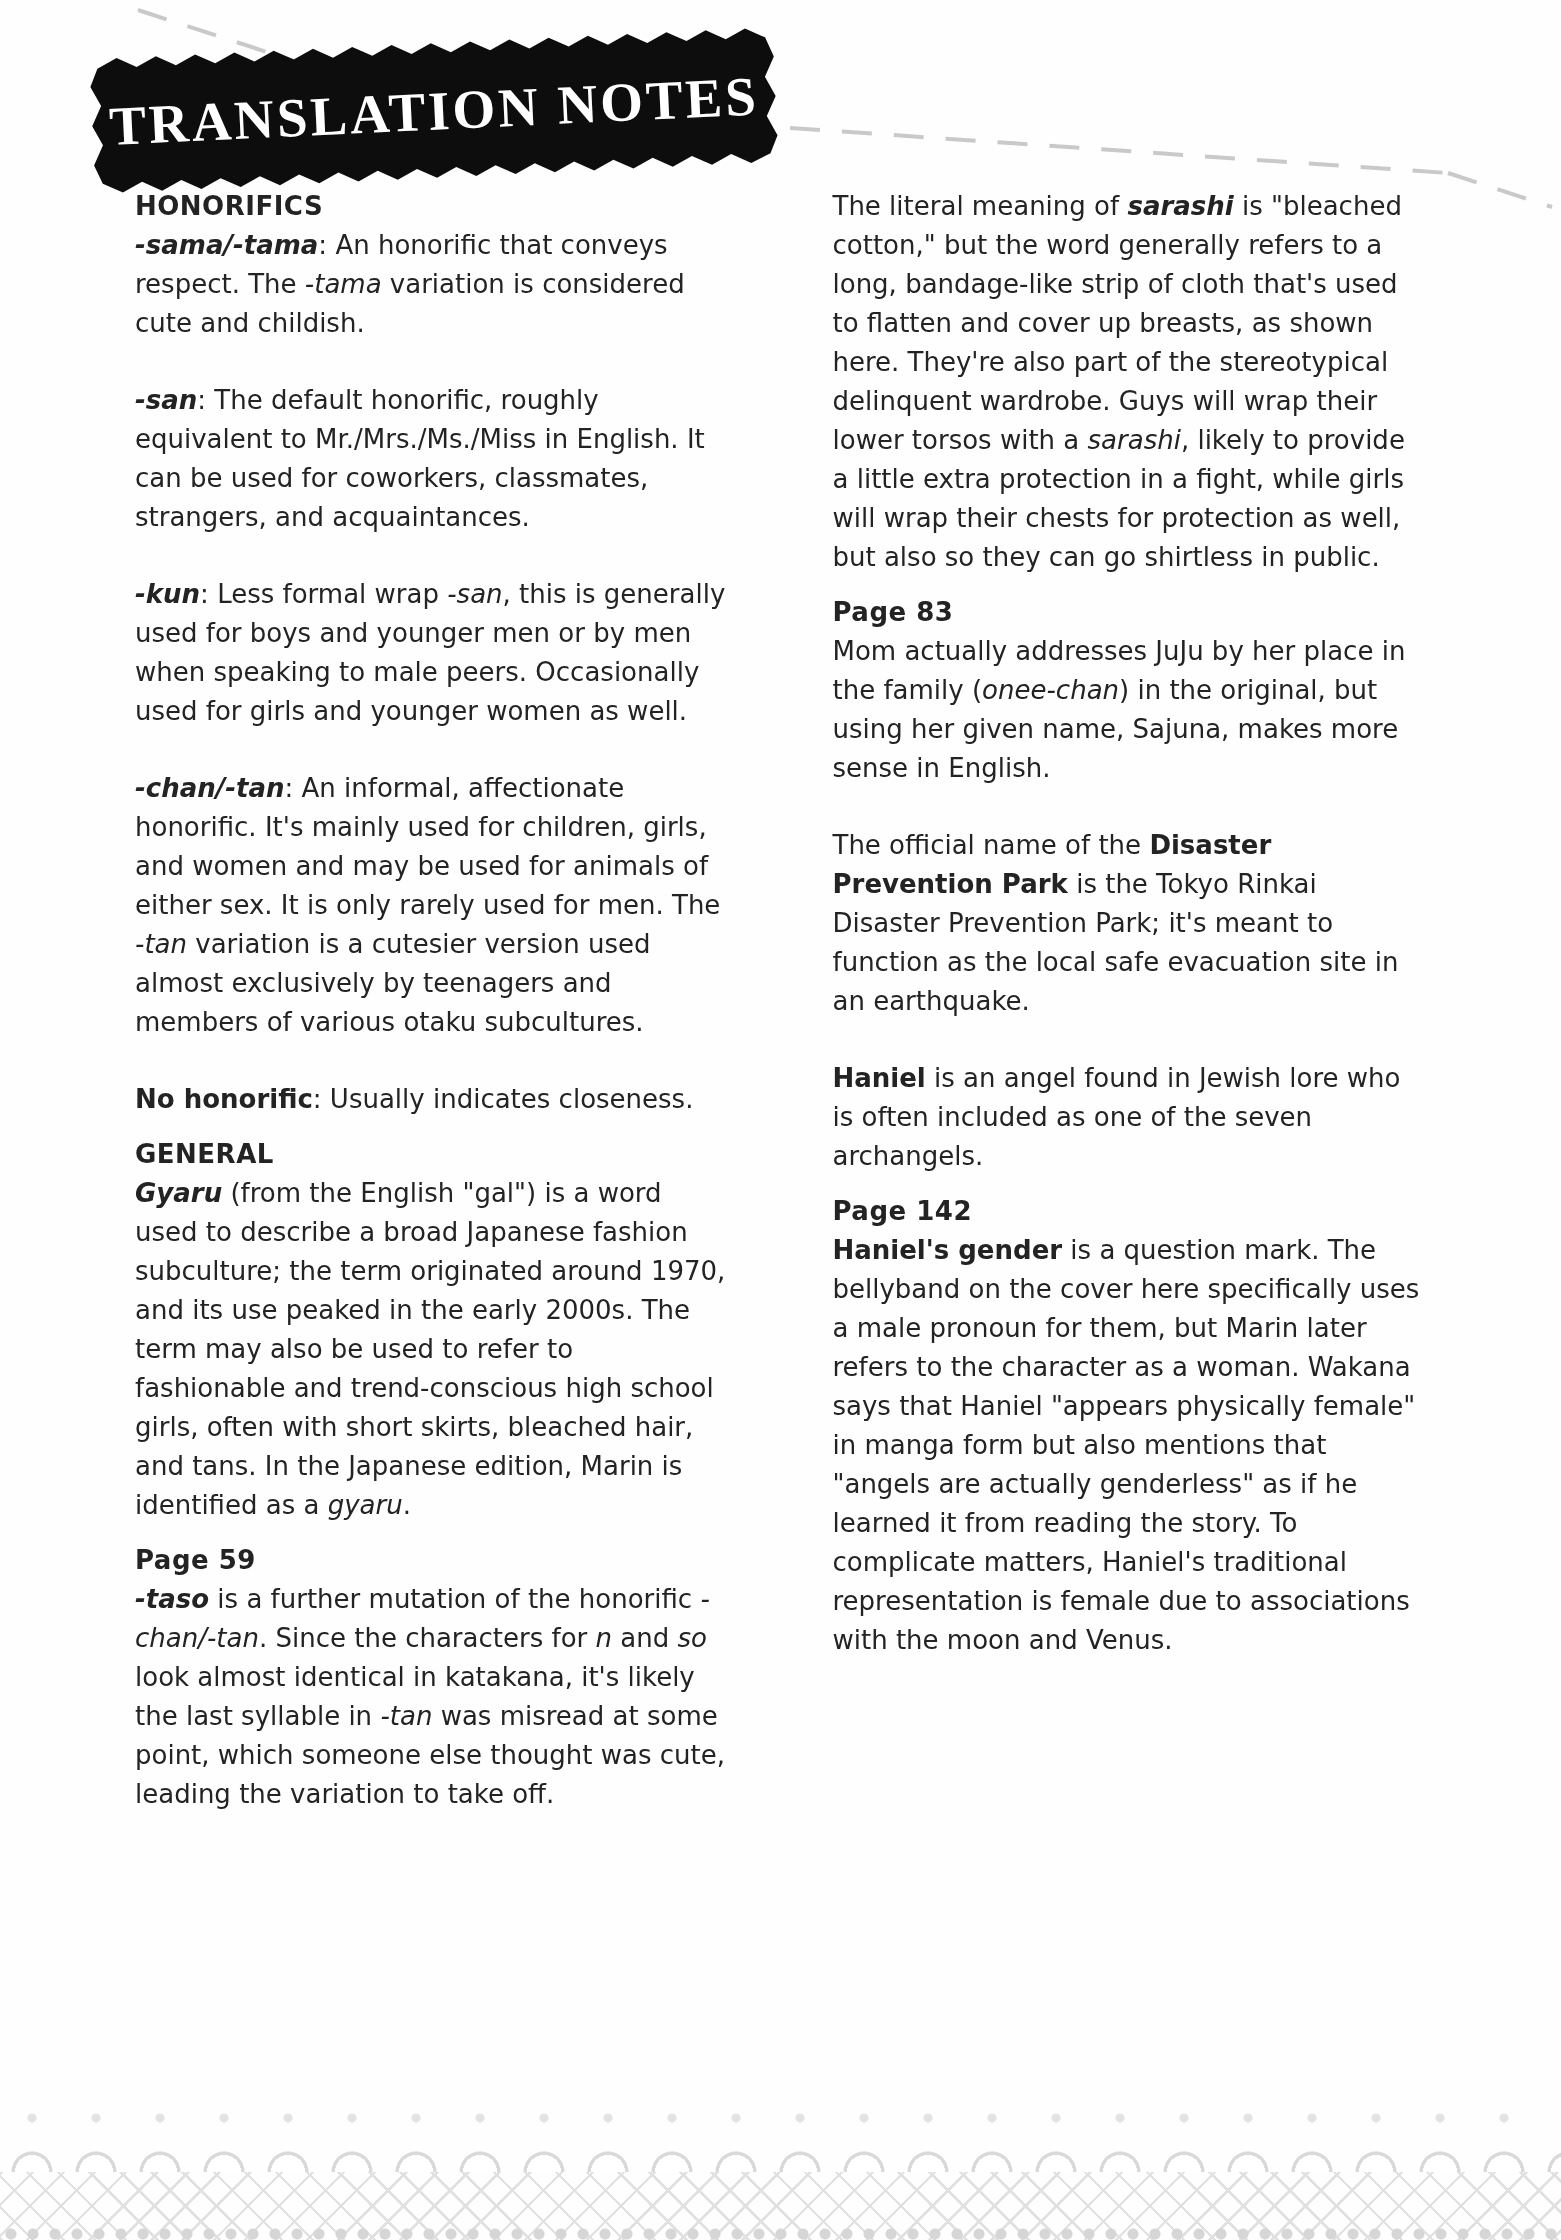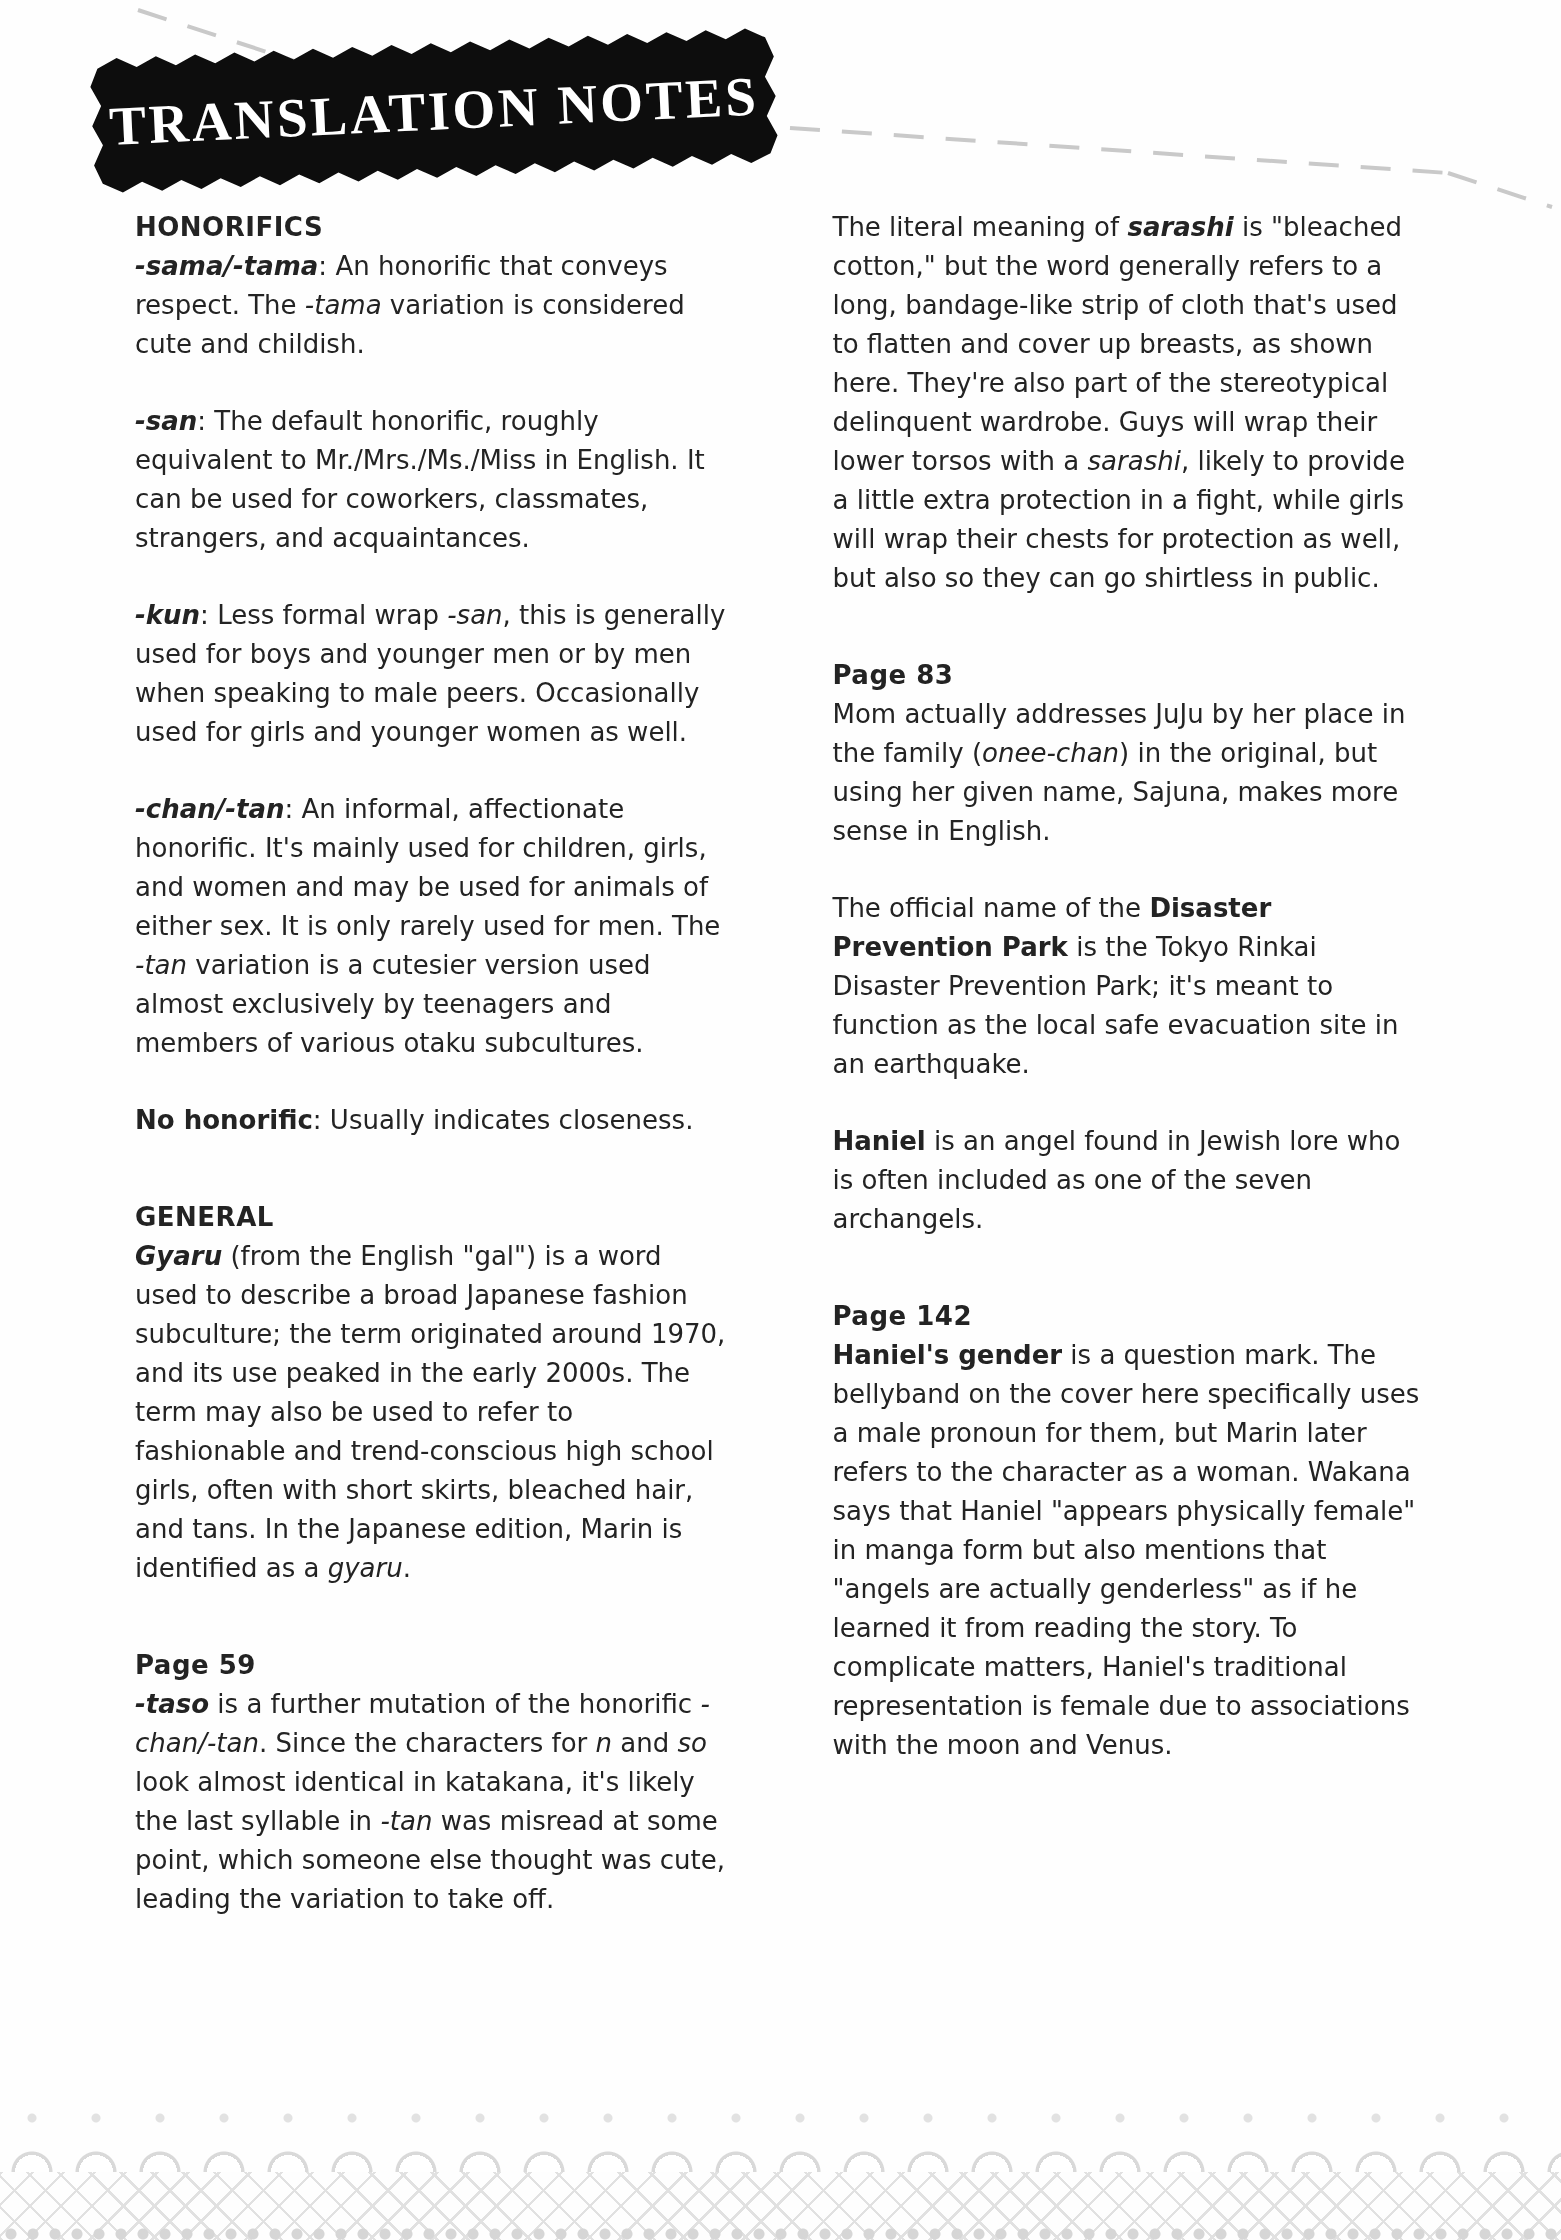--- a/index.html
+++ b/index.html
@@ -33,32 +33,32 @@
     transform-origin: 50% 50%;
   }
   .banner-wrap svg { display: block; }
   .banner-title {
     font-family: "Liberation Serif", serif;
     font-weight: bold;
     letter-spacing: 3px;
   }
   .content {
     position: absolute;
-    top: 208px;
+    top: 187px;
     left: 135px;
     width: 1291px;
     display: flex;
     gap: 104px;
     font-size: 26px;
     line-height: 39px;
   }
   .col { flex: 1 1 0; min-width: 0; }
   .note-heading {
     font-weight: bold;
-    margin-top: 58px;
+    margin-top: 16px;
     letter-spacing: 0.5px;
   }
   .note-para { margin: 38px 0 0 0; }
   .col > :first-child { margin-top: 0; }
   .note-heading + .note-para { margin-top: 0; }
   .seg-n { font-weight: normal; font-style: normal; }
   .seg-b { font-weight: bold; }
   .seg-i { font-style: italic; }
   .seg-bi { font-weight: bold; font-style: italic; }
 

